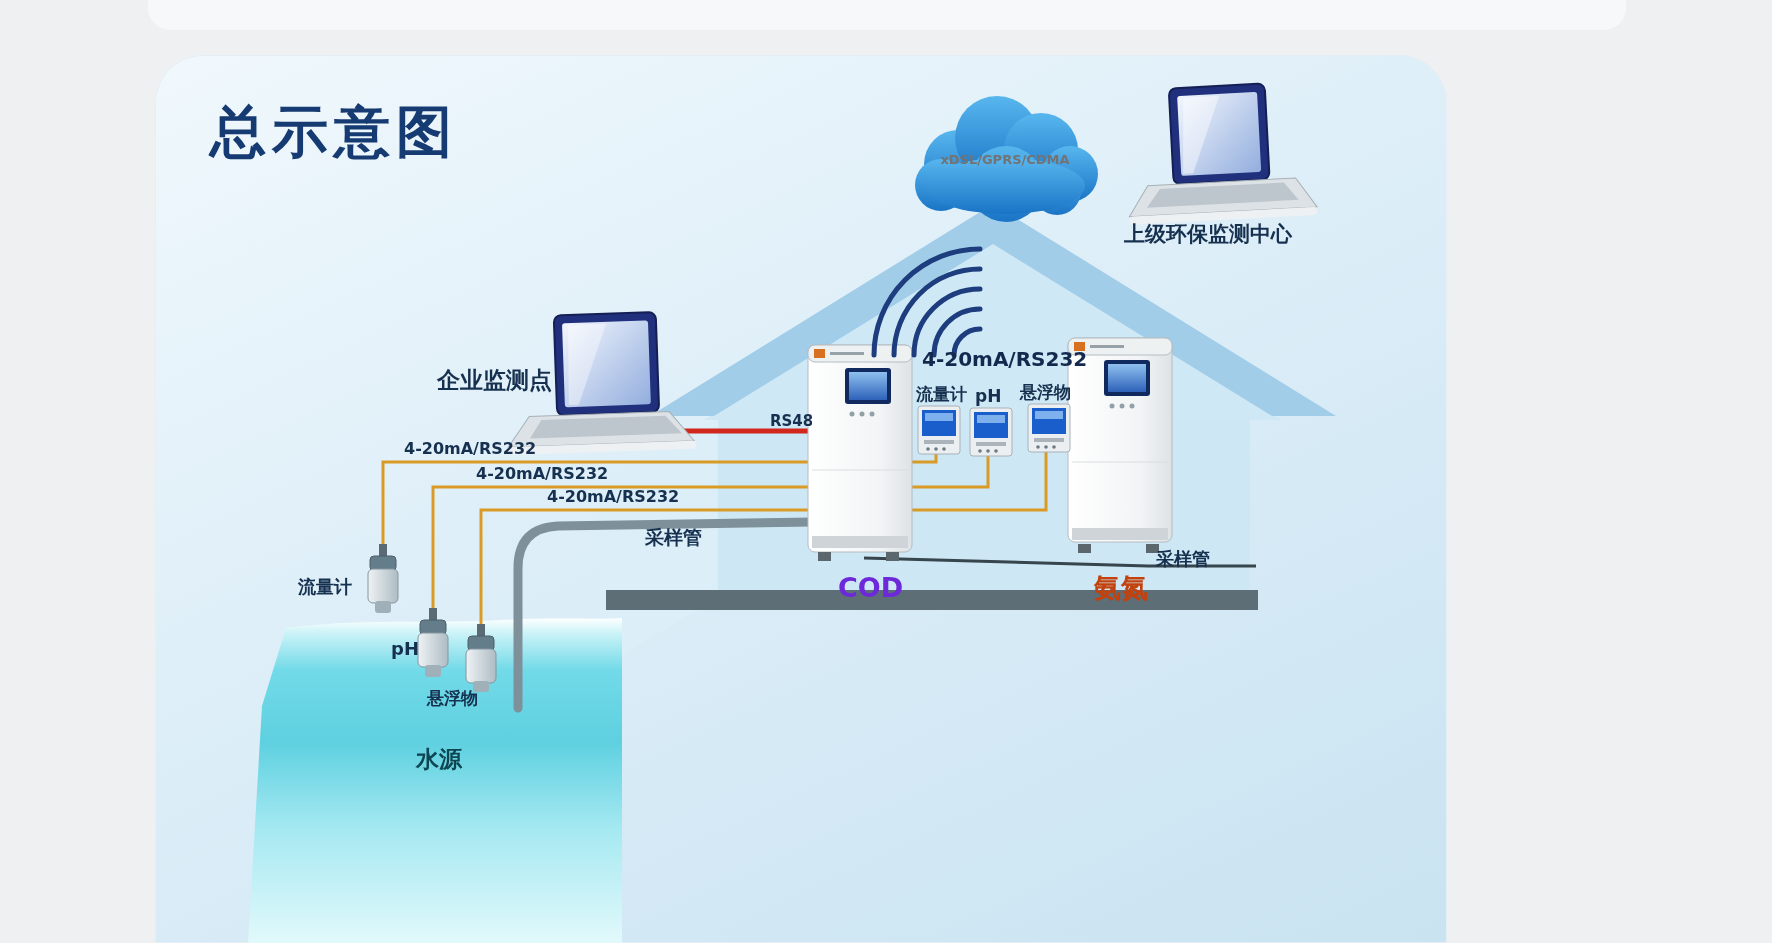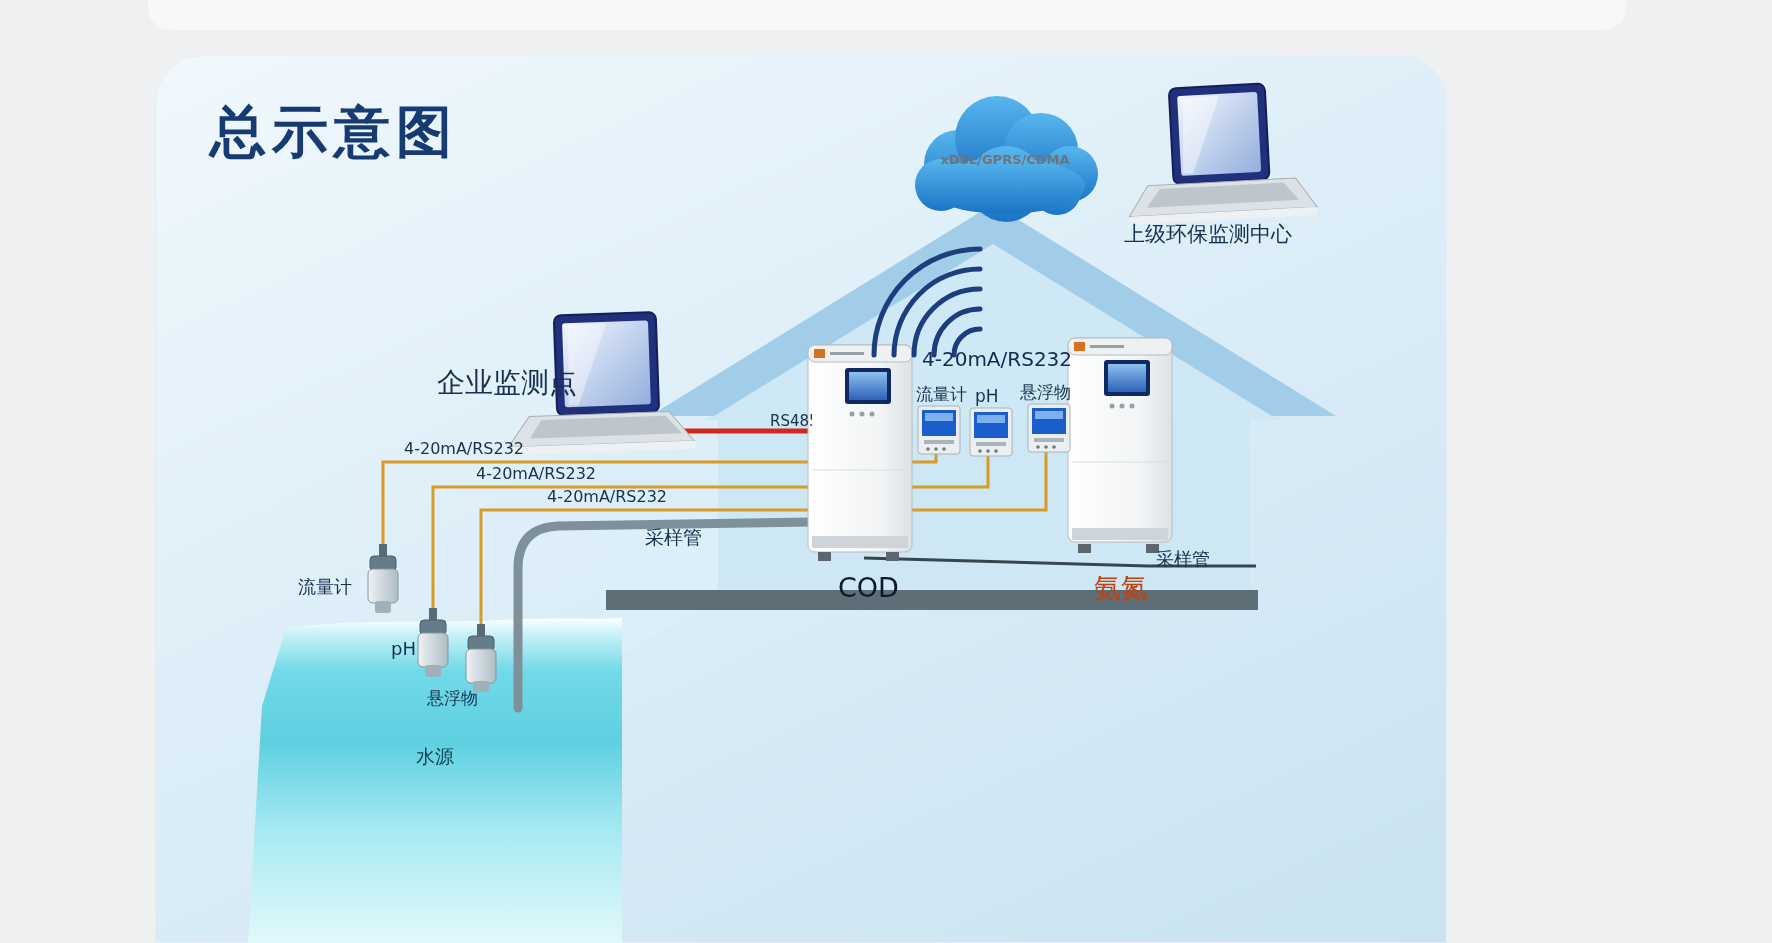--- a/index.html
+++ b/index.html
@@ -14,21 +14,21 @@
     background:#f6f8f9; border-radius:0 0 22px 22px;
   }
   .panel {
     position:absolute; left:155px; top:55px; width:1292px; height:888px;
     border-radius:48px 48px 0 0;
     background:linear-gradient(155deg,#f0f8fc 0%,#ddeef8 45%,#c9e3f1 100%);
     box-shadow:0 0 0 1px #e4eef4 inset;
   }
   svg.diagram { position:absolute; left:0; top:0; }
   .lbl {
-    position:absolute; font-weight:400; color:#16314f; white-space:nowrap;
+    position:absolute; font-weight:700; color:#16314f; white-space:nowrap;
     line-height:1.15;
   }
   .title {
     font-size:56px; font-weight:900; color:#163a72; letter-spacing:6px;
   }
   .cloud-text { color:#737373; text-align:center; font-weight:700; }
   .clip { overflow:hidden; }
 </style>
 </head>
 <body>
@@ -211,38 +211,38 @@
       <ellipse cx="1005" cy="186" rx="80" ry="28"></ellipse>
     </g>
   </svg>
 
   <div class="lbl title" style="left:210px; top:100px;">总示意图</div>
 
   <div class="lbl cloud-text" style="left:913px; top:153px; width:184px; font-size:13px;">xDSL/GPRS/CDMA</div>
 
   <div class="lbl" style="left:1124px; top:222px; font-size:21px;">上级环保监测中心</div>
 
-  <div class="lbl" style="left:437px; top:367px; font-size:28px;">企业监测点</div>
+  <div class="lbl" style="left:437px; top:367px; font-size:23px;">企业监测点</div>
 
   <div class="lbl" style="left:922px; top:348px; font-size:20px; color:#13294e;">4-20mA/RS232</div>
 
   <div class="lbl" style="left:916px; top:385px; font-size:17px;">流量计</div>
   <div class="lbl" style="left:975px; top:387px; font-size:17px;">pH</div>
   <div class="lbl" style="left:1020px; top:383px; font-size:17px;">悬浮物</div>
 
-  <div class="lbl" style="left:838px; top:572px; font-size:27px; color:#0f172a;text-align:right;">COD</div>
+  <div class="lbl" style="left:838px; top:572px; font-size:27px; color:#6d28d9;text-align:right;">COD</div>
   <div class="lbl" style="left:1094px; top:572px; font-size:27px; color:#c2410c;">氨氮</div>
 
   <div class="lbl clip" style="left:770px; top:413px; font-size:15px; width:42px;">RS485</div>
 
   <div class="lbl" style="left:404px; top:440px; font-size:16px;">4-20mA/RS232</div>
   <div class="lbl" style="left:476px; top:465px; font-size:16px;">4-20mA/RS232</div>
   <div class="lbl" style="left:547px; top:488px; font-size:16px;">4-20mA/RS232</div>
 
   <div class="lbl" style="left:645px; top:527px; font-size:19px;">采样管</div>
   <div class="lbl" style="left:1156px; top:549px; font-size:18px;">采样管</div>
 
   <div class="lbl" style="left:298px; top:577px; font-size:18px;">流量计</div>
   <div class="lbl" style="left:391px; top:639px; font-size:18px;">pH</div>
   <div class="lbl" style="left:427px; top:689px; font-size:17px;">悬浮物</div>
 
-  <div class="lbl" style="left:416px; top:746px; font-size:19px; color:#0d4652;">水源</div>
+  <div class="lbl" style="left:416px; top:746px; font-size:23px; color:#0d4652;">水源</div>
 </div>
 
 </body></html>

